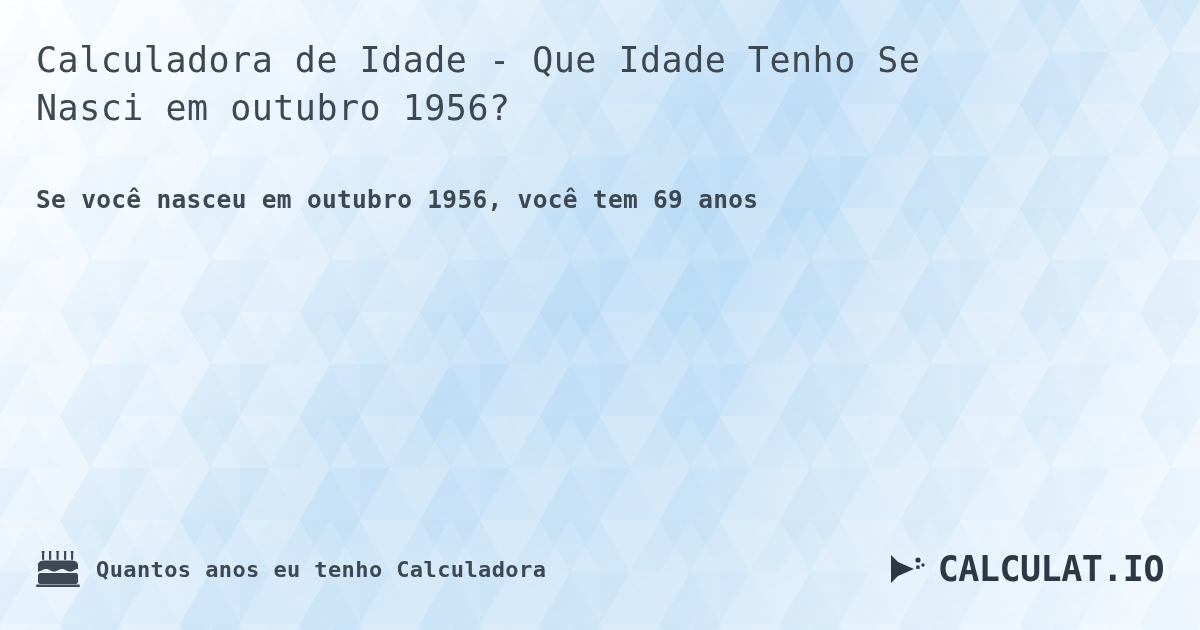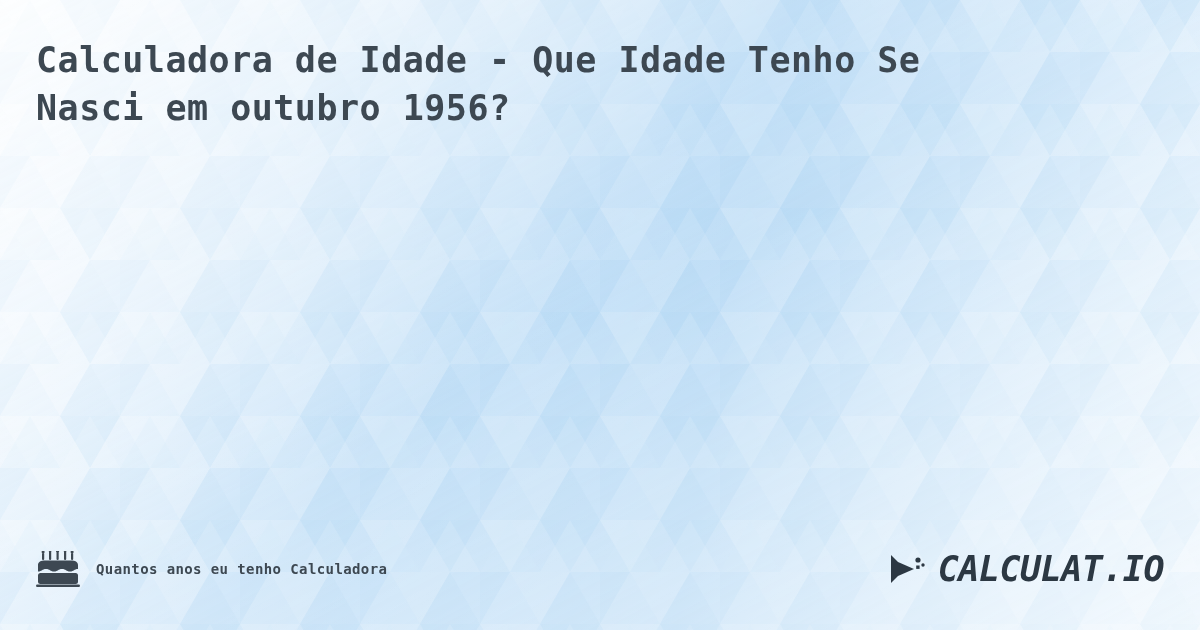--- a/index.html
+++ b/index.html
@@ -34,21 +34,21 @@
     inset: 0;
     z-index: 3;
     padding: 36px 36px 0 36px;
     box-sizing: border-box;
   }
   
   h1.title {
     margin: 0;
     font-size: 35px;
     line-height: 48px;
-    font-weight: bold;
+    font-weight: normal;
     color: #3d4852;
     letter-spacing: 0.5px;
     max-width: 1000px;
   }
   p.intro {
     margin: 34px 0 0 0;
     font-size: 20.5px;
     line-height: 41px;
     color: #55606b;
     letter-spacing: 0.2px;
@@ -79,21 +79,21 @@
     display: flex;
     align-items: center;
     gap: 16px;
   }
   .cake-icon {
     width: 44px;
     height: 36px;
     display: block;
   }
   .footer-label {
-    font-size: 14px;
+    font-size: 22px;
     font-weight: bold;
     color: #3d4852;
     letter-spacing: 0.4px;
     white-space: nowrap;
   }
   .footer-right {
     display: flex;
     align-items: center;
     gap: 10px;
   }
@@ -101,21 +101,20 @@
     width: 40px;
     height: 34px;
     display: block;
   }
   .brand-text {
     font-size: 35px;
     font-weight: bold;
     color: #2c3843;
     letter-spacing: -0.5px;
     white-space: nowrap;
-    font-style: italic;
   }
 </style>
 </head>
 <body>
 
 <div class="bg"></div>
 
 <svg class="bg-tri" viewBox="0 0 1200 630" preserveAspectRatio="none">
   <defs>
     <pattern id="tri" width="120" height="104" patternUnits="userSpaceOnUse">
@@ -134,20 +133,21 @@
       <stop offset="50%" stop-color="#ffffff" stop-opacity="0.10"></stop>
       <stop offset="100%" stop-color="#ffffff" stop-opacity="0.60"></stop>
     </linearGradient>
   </defs>
   <rect width="1200" height="630" fill="url(#tri)"></rect>
   <rect width="1200" height="630" fill="url(#fade)"></rect>
 </svg>
 
 <div class="card">
   <h1 class="title">Calculadora de Idade - Que Idade Tenho Se Nasci em outubro 1956?</h1>
+  <p class="answer">Se você nasceu em outubro 1956, você tem 69 anos</p>
 </div>
 
 <div class="footer">
   <div class="footer-left">
     <span>
       <svg class="cake-icon" viewBox="0 0 44 36">
         <g fill="#3d4852">
           <rect x="6" y="2" width="2.2" height="7" rx="1"></rect>
           <rect x="13" y="0" width="2.2" height="9" rx="1"></rect>
           <rect x="20.5" y="1" width="2.2" height="8" rx="1"></rect>

